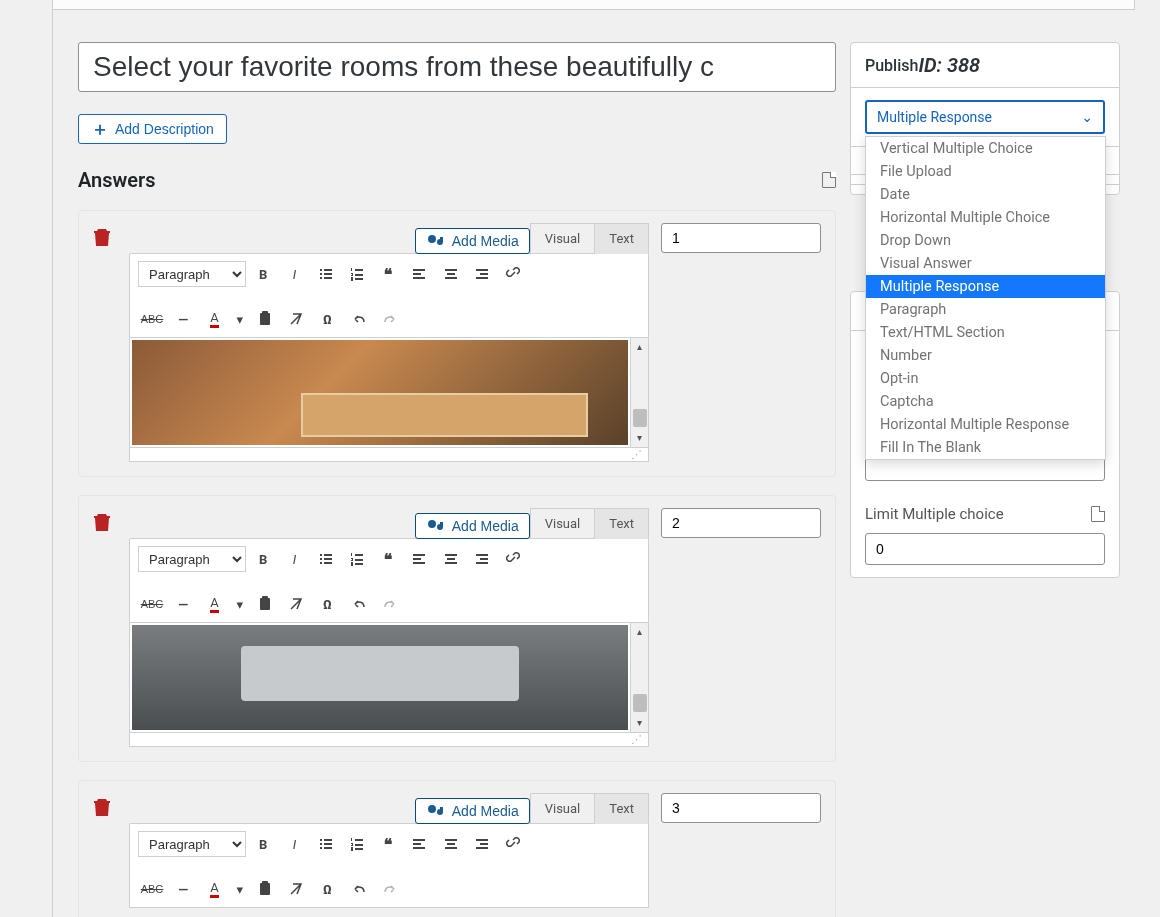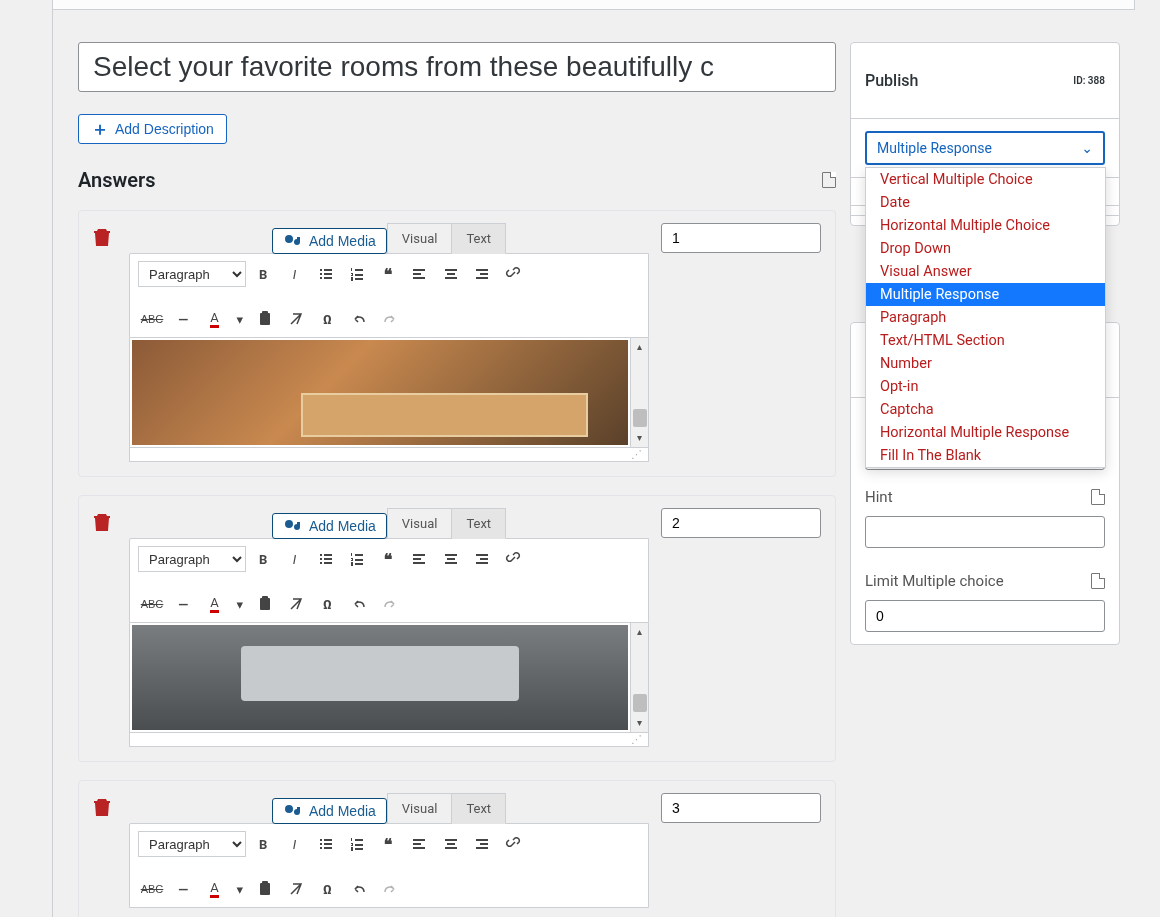--- a/index.html
+++ b/index.html
@@ -131,21 +131,21 @@
 .editor-outer { margin-left: 36px; }
 .add-media-btn {
   display: inline-flex; align-items: center; gap: 8px;
   padding: 4px 10px;
   border: 1px solid #0a4b78; border-radius: 3px;
   color: #1a5c91; background: #fff;
   font-size: 14px; cursor: pointer;
 }
 .add-media-btn svg { display: block; }
 .editor-top-row {
-  display: flex; align-items: flex-end; justify-content: center;
+  display: flex; align-items: flex-end; justify-content: flex-end;
   margin-bottom: -1px;
 }
 .tabs { display: flex; }
 .tab {
   padding: 7px 14px; border: 1px solid #ccd0d4;
   background: #f0f0f1; font-size: 13px; color: #555; cursor: pointer;
 }
 .tab.active { background: #e5e5e5; border-bottom: 1px solid #e5e5e5; }
 .tab + .tab { border-left: none; }
 .toolbar {
@@ -195,24 +195,24 @@
   text-align: right; color: #aaa; padding: 0 6px;
   font-size: 11px; background: #fff; border: 1px solid #ccd0d4; border-top: none;
   height: 14px;
 }
 
 
 .panel {
   background: #fff; border: 1px solid #ccd0d4; border-radius: 4px; margin-bottom: 16px;
 }
 .panel-head {
-  display: flex; align-items: center; justify-content: space-between;
-  padding: 28px 14px; font-size: 16px; font-weight: 500;
-}
-.panel-head .right { font-size: 10px; font-weight: 600; }
+  display: flex; align-items: center; justify-content: flex-start;
+  padding: 10px 14px; font-size: 16px; font-weight: 500;
+}
+.panel-head .right { font-size: 20px; font-weight: 600; font-style: italic; }
 .panel-sec {
   border-top: 1px solid #ccd0d4; padding: 12px 14px;
 }
 .sec-title {
   display: flex; align-items: center; justify-content: space-between;
   color: #555; font-size: 15px; margin-bottom: 10px;
 }
 .qt-select {
   position: relative;
 }
@@ -222,21 +222,21 @@
   background: #fff; display: flex; align-items: center; justify-content: space-between;
   padding: 0 10px; color: #1565c0; font-size: 14px; cursor: pointer;
 }
 .qt-btn .chev { font-size: 14px; }
 .dropdown {
   position: absolute; left: 0; right: -1px; top: 36px;
   background: #fff; border: 1px solid #ccd0d4; box-shadow: 0 4px 12px rgba(0,0,0,0.15);
   z-index: 50; max-height: 330px;
 }
 .dropdown .opt {
-  padding: 3px 14px; font-size: 14.5px; color: #b91c1c; cursor: pointer;
+  padding: 3px 14px; font-size: 14.5px; color: #737373; cursor: pointer;
   white-space: nowrap;
 }
 .dropdown .opt.selected { background: #1478ff; color: #fff; }
 
 .obscured-btn {
   display: inline-block; width: 6px; height: 28px;
   background: #0a4b78; border: 1px solid #05314f; border-radius: 0 3px 3px 0;
   vertical-align: middle;
 }
 .obscured-link {
@@ -636,20 +636,21 @@
         </div>
 
         <div class="panel-sec">
           <div class="qt-select">
             <div class="qt-btn">
               <span>Multiple Response</span>
               <span class="chev">⌄</span>
             </div>
             <div class="dropdown" id="qt-dropdown">
                 <div class="opt">Vertical Multiple Choice</div>
+                <div class="opt">File Upload</div>
                 <div class="opt">Date</div>
                 <div class="opt">Horizontal Multiple Choice</div>
                 <div class="opt">Drop Down</div>
                 <div class="opt">Visual Answer</div>
                 <div class="opt selected">Multiple Response</div>
                 <div class="opt">Paragraph</div>
                 <div class="opt">Text/HTML Section</div>
                 <div class="opt">Number</div>
                 <div class="opt">Opt-in</div>
                 <div class="opt">Captcha</div>

